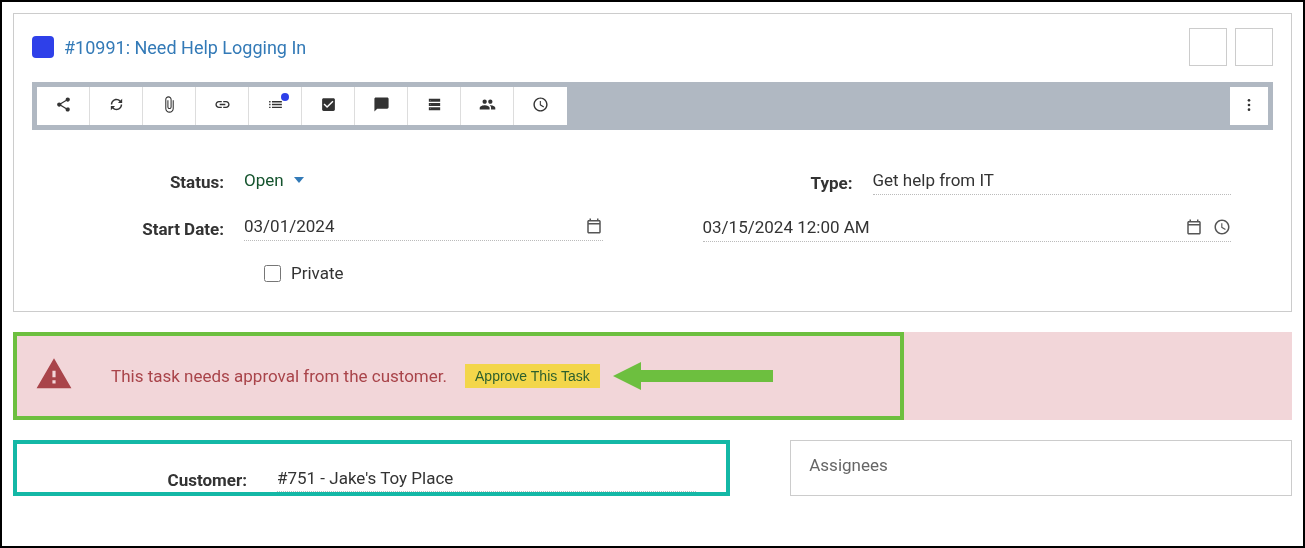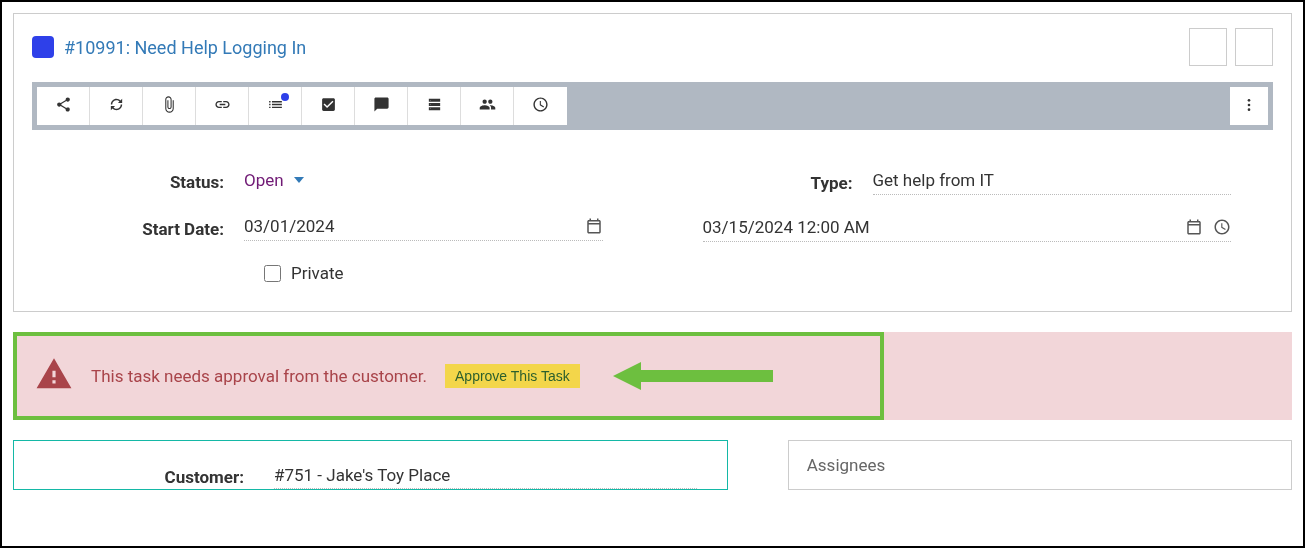--- a/index.html
+++ b/index.html
@@ -123,21 +123,21 @@
       flex: 1;
       display: flex;
       align-items: center;
       border-bottom: 1px dotted #bbb;
       padding-bottom: 4px;
       gap: 10px;
       font-size: 17px;
     }
     .field-value.no-border { border-bottom: none; }
     .status-link {
-      color: #701a75;
+      color: #14532d;
       display: flex;
       align-items: center;
       gap: 10px;
       cursor: pointer;
     }
     .caret-down {
       width: 0; height: 0;
       border-left: 5px solid transparent;
       border-right: 5px solid transparent;
       border-top: 6px solid #337ab7;
@@ -170,20 +170,21 @@
       display: flex;
       align-items: center;
       padding: 18px 300px 18px 18px;
       gap: 18px;
       height: 100%;
     }
     .warn-icon svg { width: 38px; height: 38px; fill: #a9444a; }
     .alert-text {
       color: #a9444a;
       font-size: 17px;
+      margin-left: 20px;
     }
     .approve-btn {
       background: #f3d64a;
       color: #2c5f2d;
       border: none;
       padding: 4px 10px;
       font-size: 14px;
       cursor: pointer;
     }
     .arrow-annotation {
@@ -196,21 +197,21 @@
     }
     .arrow-annotation svg { width: 160px; height: 36px; }
 
     .lower-row {
       display: flex;
       gap: 20px;
       margin: 20px 11px 0 11px;
     }
     .lower-left {
       flex: 1.4;
-      border: 1px solid #14b8a6;
+      border: 4px solid #14b8a6;
       padding: 24px 30px 0 30px;
     }
     .lower-right {
       flex: 1;
       border: 1px solid #ccc;
       padding: 14px 18px;
       color: #666;
       font-size: 17px;
       margin-left: 40px;
     }

